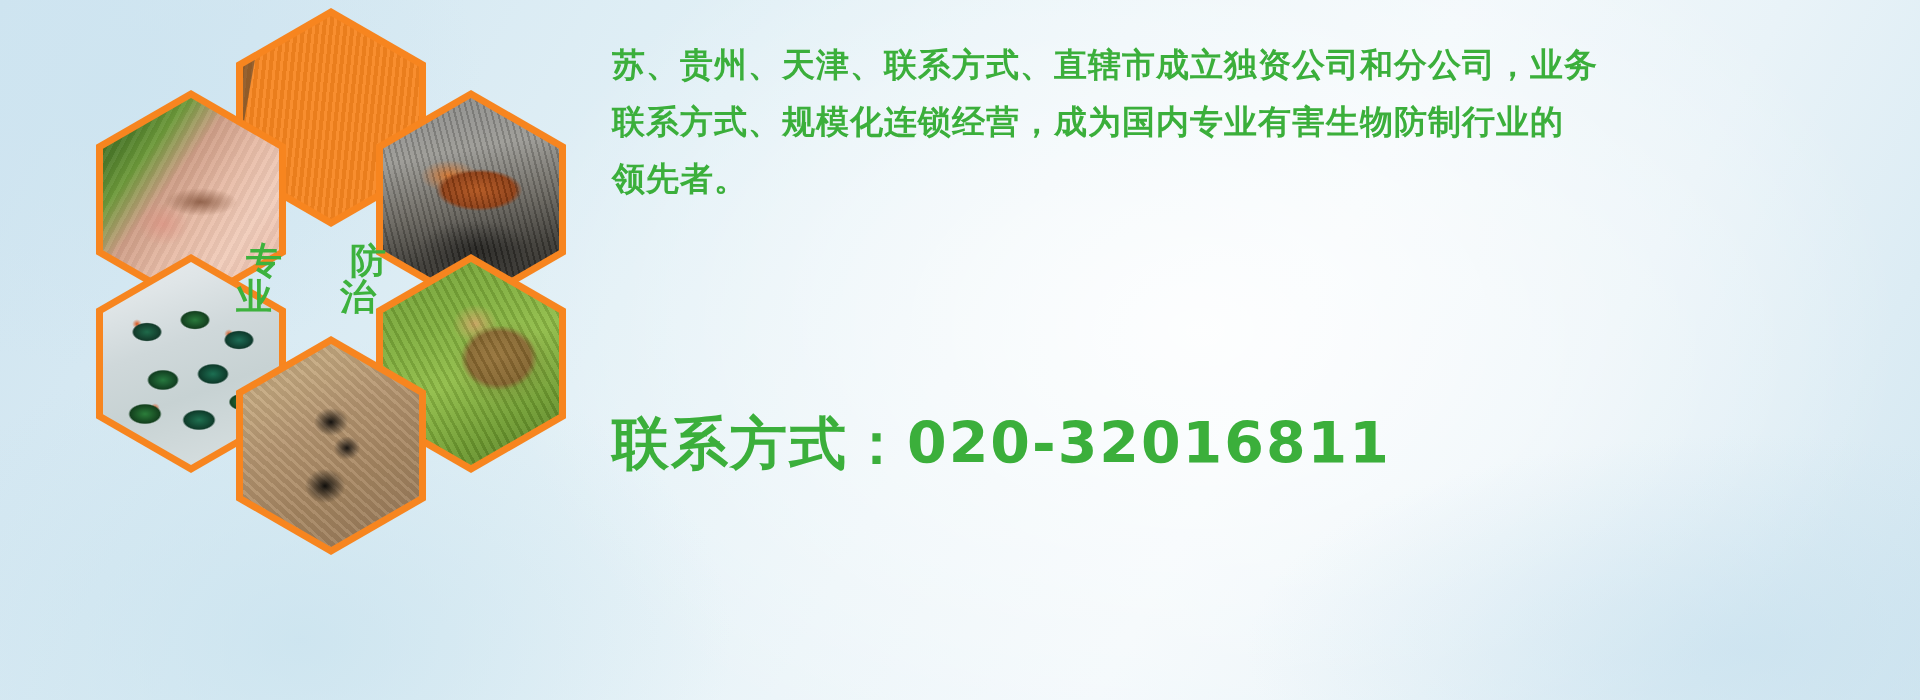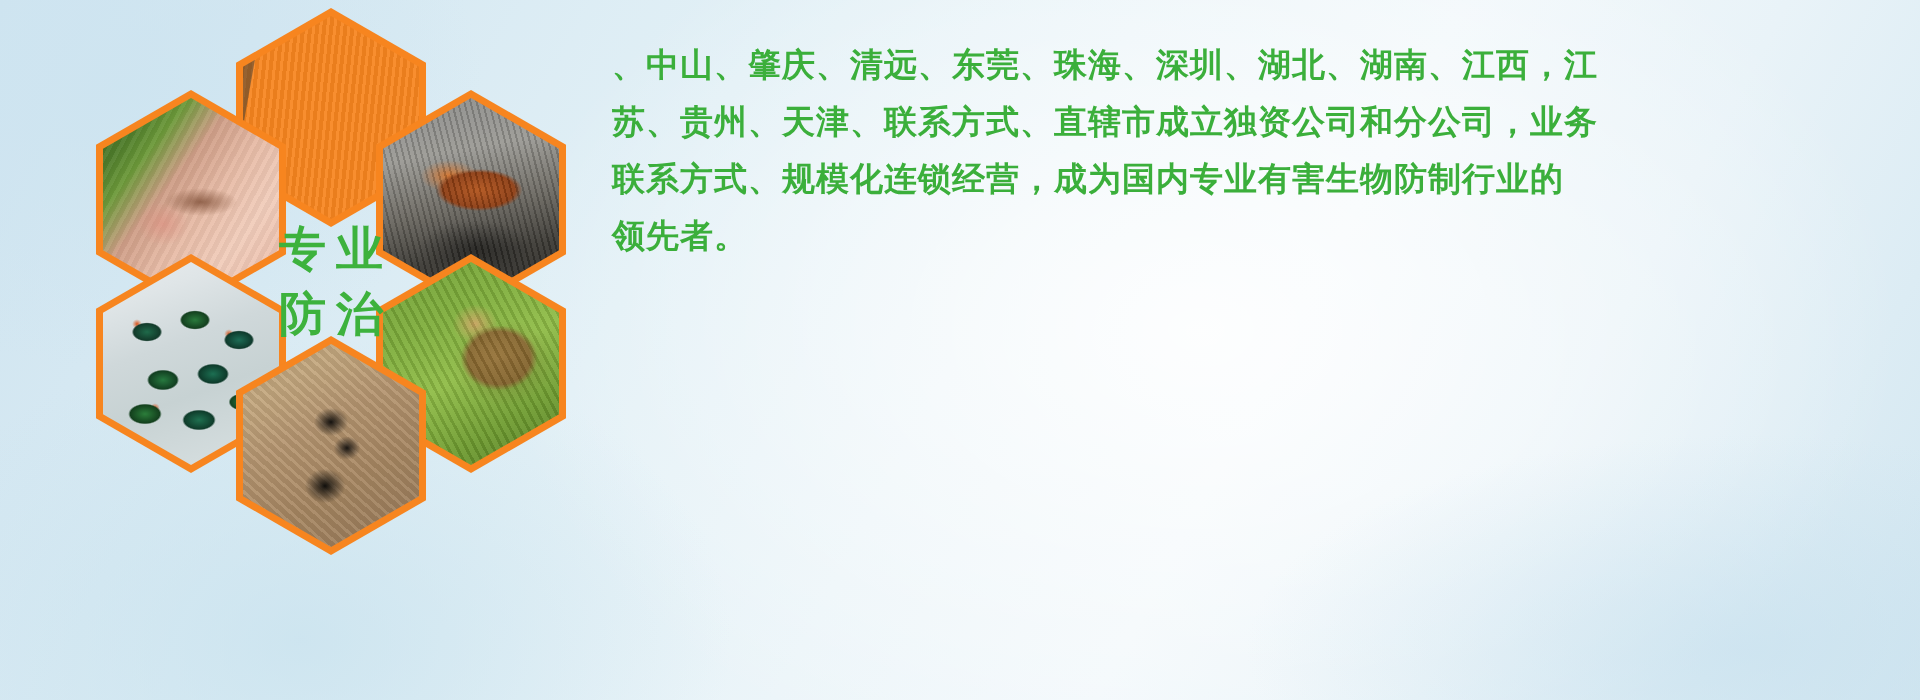--- a/index.html
+++ b/index.html
@@ -42,24 +42,24 @@
 
   .hex.h-rat   {left:148px;top:0px;}
   .hex.h-roach {left:288px;top:82px;}
   .hex.h-mos   {left:8px;top:82px;}
   .hex.h-bug   {left:288px;top:246px;}
   .hex.h-fly   {left:8px;top:246px;}
   .hex.h-ant   {left:148px;top:328px;}
 
   .center-text{
     position:absolute;left:148px;top:164px;width:190px;height:219px;
-    display:flex;flex-direction:column;align-items:center;justify-content:center;
+    display:flex;flex-direction:row;align-items:center;justify-content:center;
     gap:18px;
-    font-family:Liberation Serif, serif;
-    color:#3DB23D;font-weight:bold;font-size:47px;letter-spacing:10px;
+    font-family:Liberation Mono, monospace;
+    color:#3DB23D;font-weight:bold;font-size:36px;letter-spacing:10px;
     text-indent:10px;line-height:1;
   }
 
   
   .t-rat{
     background:
       radial-gradient(ellipse 34px 52px at 58px 132px,#7d8388 0%,#656b70 60%,rgba(101,107,112,0) 72%),
       radial-gradient(ellipse 34px 52px at 120px 146px,#7d8388 0%,#656b70 60%,rgba(101,107,112,0) 72%),
       radial-gradient(ellipse 26px 24px at 40px 72px,#4c5055 0%,rgba(76,80,85,0) 75%),
       radial-gradient(ellipse 26px 24px at 104px 70px,#4c5055 0%,rgba(76,80,85,0) 75%),
@@ -202,21 +202,21 @@
       </div>
     </div>
 
     <div class="center-text">
       <span>专业</span>
       <span>防治</span>
     </div>
   </div>
 
   <div class="copy">
-    <p>、中山、肇庆、清远、东莞、珠海、深圳、湖北、湖南、江西，江</p>
     <p>苏、贵州、天津、联系方式、直辖市成立独资公司和分公司，业务</p>
     <p>联系方式、规模化连锁经营，成为国内专业有害生物防制行业的</p>
     <p>领先者。</p>
   </div>
 
   <div class="contact">
+    <p class="line line1"><span>联系方式：</span><span>020-32016811</span></p>
   </div>
 </div>
 
 </body></html>

